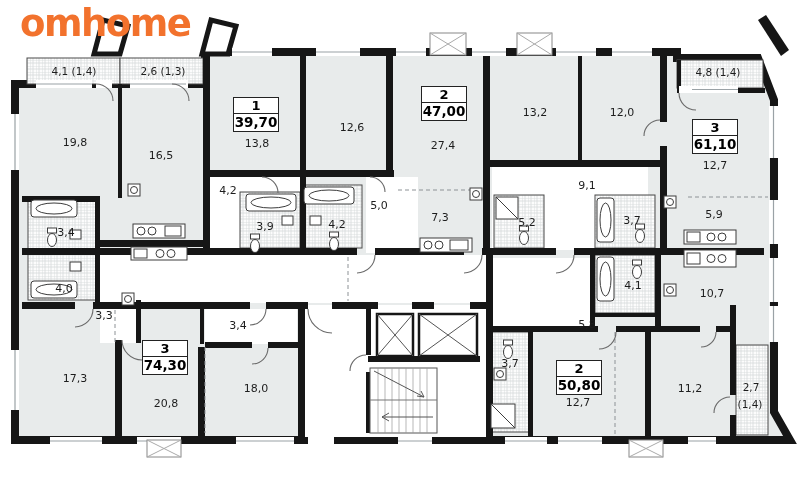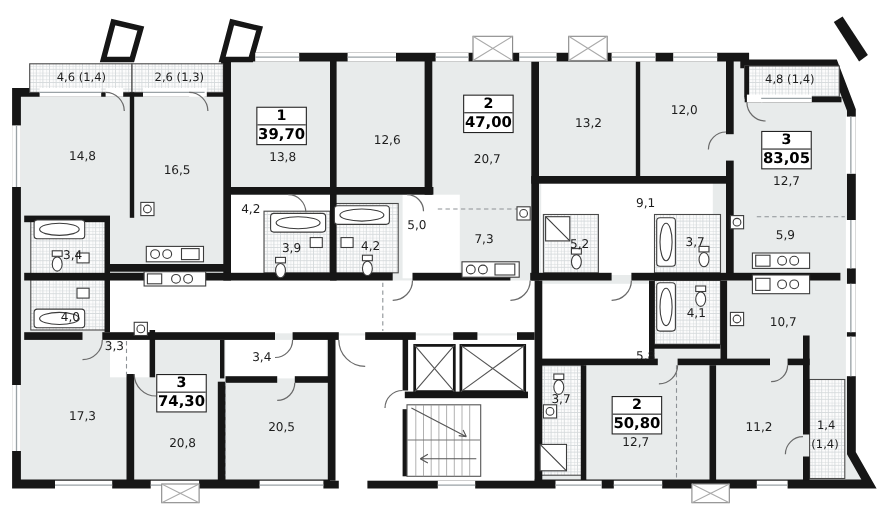--- a/index.html
+++ b/index.html
@@ -279,72 +279,73 @@
 
   <g>
     <rect x="370" y="368" width="67" height="65" fill="#FFFFFF" stroke="#555" stroke-width="1"></rect>
     <path d="M378,368V433 M385,368V433 M392,368V433 M399,368V433 M406,368V433 M413,368V433 M420,368V433 M427,368V433" stroke="#999" stroke-width="0.7"></path>
     <path d="M370,400H437" stroke="#777" stroke-width="1"></path>
     <path d="M374,371 L424,397 M424,397 L417,396 M424,397 L421,391" stroke="#555" stroke-width="1" fill="none"></path>
     <path d="M433,417 H382 M382,417 L389,413 M382,417 L389,421" stroke="#555" stroke-width="1" fill="none"></path>
   </g>
 </svg>
 
+<div class="logo" style="color: rgb(242, 114, 45);">omhome</div>
 
 <div class="badge" style="left:233px;top:97px">
   <div class="n">1</div>
   <div class="a">39,70</div>
 </div>
 <div class="badge" style="left:421px;top:86px">
   <div class="n">2</div>
   <div class="a">47,00</div>
 </div>
 <div class="badge" style="left:692px;top:119px">
   <div class="n">3</div>
-  <div class="a">83,05</div>
+  <div class="a">61,10</div>
 </div>
 <div class="badge" style="left:142px;top:340px">
   <div class="n">3</div>
   <div class="a">74,30</div>
 </div>
 <div class="badge" style="left:556px;top:360px">
   <div class="n">2</div>
   <div class="a">50,80</div>
 </div>
 
-<span class="bl" style="left:74px;top:71px">4,6 (1,4)</span>
+<span class="bl" style="left:74px;top:71px">4,1 (1,4)</span>
 <span class="bl" style="left:163px;top:71px">2,6 (1,3)</span>
 <span class="bl" style="left:718px;top:72px">4,8 (1,4)</span>
-<span class="bl" style="left:751px;top:387px">1,4</span>
+<span class="bl" style="left:751px;top:387px">2,7</span>
 <span class="bl" style="left:750px;top:404px">(1,4)</span>
 
-<span class="rl" style="left:75px;top:142px">14,8</span>
+<span class="rl" style="left:75px;top:142px">19,8</span>
 <span class="rl" style="left:161px;top:155px">16,5</span>
 <span class="rl" style="left:257px;top:143px">13,8</span>
 <span class="rl" style="left:352px;top:127px">12,6</span>
-<span class="rl" style="left:443px;top:145px">20,7</span>
+<span class="rl" style="left:443px;top:145px">27,4</span>
 <span class="rl" style="left:535px;top:112px">13,2</span>
-<span class="rl" style="left:622px;top:100px">12,0</span>
+<span class="rl" style="left:622px;top:112px">12,0</span>
 <span class="rl" style="left:715px;top:165px">12,7</span>
 <span class="rl" style="left:587px;top:185px">9,1</span>
 <span class="rl" style="left:228px;top:190px">4,2</span>
 <span class="rl" style="left:265px;top:226px">3,9</span>
 <span class="rl" style="left:337px;top:224px">4,2</span>
 <span class="rl" style="left:379px;top:205px">5,0</span>
 <span class="rl" style="left:440px;top:217px">7,3</span>
 <span class="rl" style="left:527px;top:222px">5,2</span>
 <span class="rl" style="left:632px;top:220px">3,7</span>
 <span class="rl" style="left:714px;top:214px">5,9</span>
 <span class="rl" style="left:66px;top:232px">3,4</span>
 <span class="rl" style="left:64px;top:288px">4,0</span>
 <span class="rl" style="left:104px;top:315px">3,3</span>
 <span class="rl" style="left:75px;top:378px">17,3</span>
 <span class="rl" style="left:166px;top:403px">20,8</span>
 <span class="rl" style="left:238px;top:325px">3,4</span>
-<span class="rl" style="left:256px;top:388px">20,5</span>
+<span class="rl" style="left:256px;top:388px">18,0</span>
 <span class="rl" style="left:587px;top:324px">5,8</span>
 <span class="rl" style="left:633px;top:285px">4,1</span>
 <span class="rl" style="left:712px;top:293px">10,7</span>
 <span class="rl" style="left:510px;top:363px">3,7</span>
 <span class="rl" style="left:578px;top:402px">12,7</span>
 <span class="rl" style="left:690px;top:388px">11,2</span>
 
 </div>
 
 </body></html>

